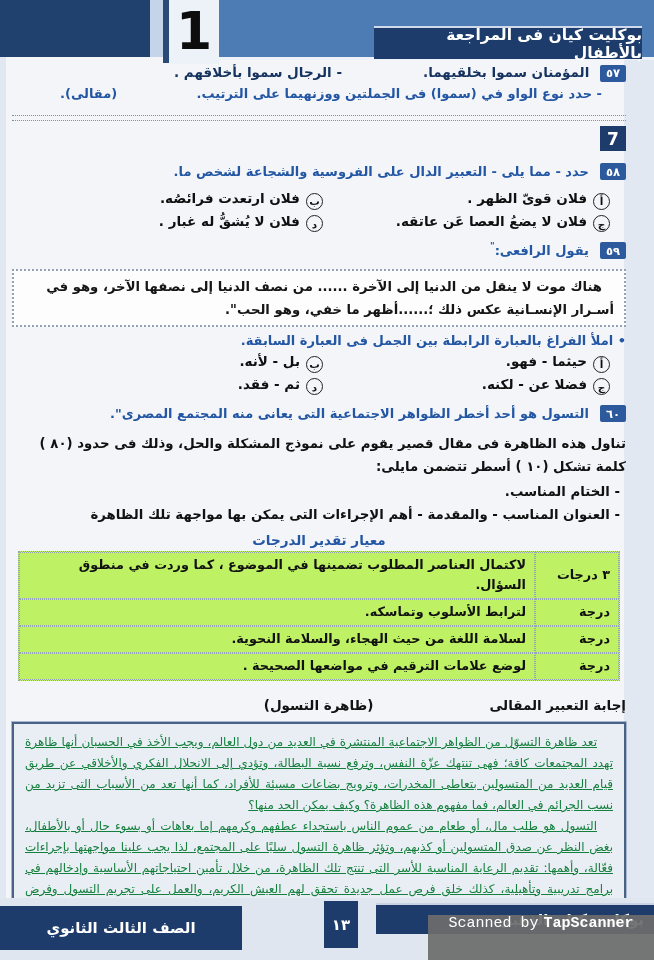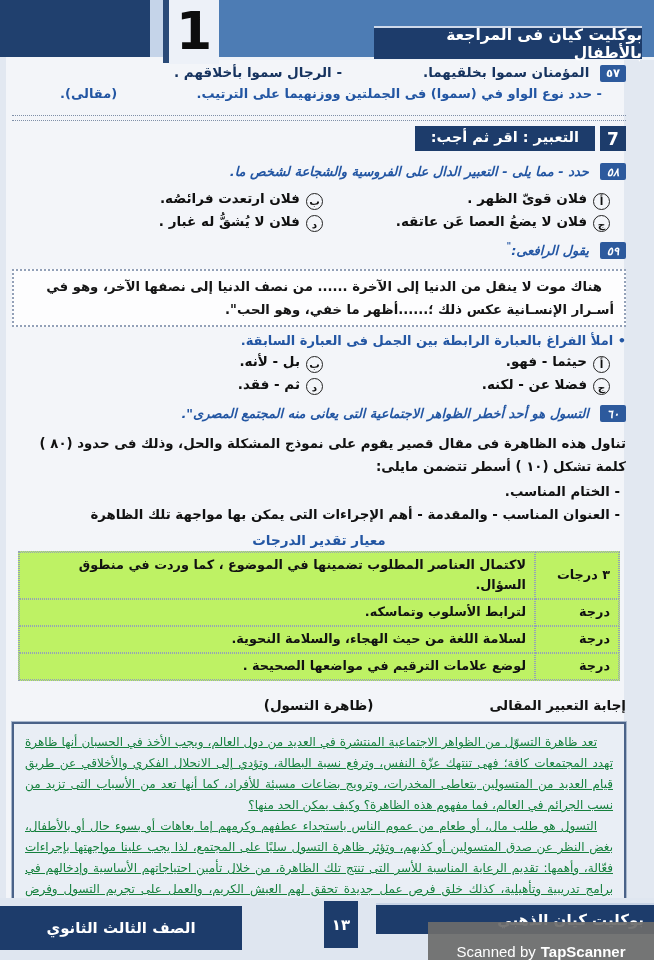--- a/index.html
+++ b/index.html
@@ -27,21 +27,21 @@
   .q57-left{position:absolute;left:162px;top:4px;}
   .q57-sub{position:relative;height:20px;padding-right:24px;}
   .q57-tag{position:absolute;left:48px;top:0;}
   .dotline{height:4px;border-top:1px dotted #7f8fa8;border-bottom:1px dotted #7f8fa8;margin:9px 0 5px;}
 
   .sec-row{display:flex;align-items:center;gap:5px;margin:4px 0 6px;}
   .sec-num{width:26px;height:25px;background:#1d3c6b;color:#fff;font-weight:bold;font-size:17px;
            display:flex;align-items:center;justify-content:center;}
   .sec-title{background:#1d3c6b;color:#fff;font-weight:bold;font-size:14.5px;padding:2px 16px 4px;line-height:19px;}
 
-  .q-row{margin:10px 0;font-style:italic;}
+  .q-row{margin:10px 0;}
   .opts{display:grid;grid-template-columns:48% 52%;row-gap:5px;padding-right:16px;margin:5px 0 3px;
         font-weight:bold;font-size:13.5px;color:#101010;}
   .opt{display:flex;align-items:baseline;}
   .circ{display:inline-flex;flex:none;width:15px;height:15px;border:1.4px solid #222;border-radius:50%;
         font-size:10.5px;font-weight:bold;align-items:center;justify-content:center;margin-left:6px;
         position:relative;top:2px;}
   .quote{border:2px dotted #93a1b8;background:#fdfdfe;padding:4px 10px;margin:3px 0 6px;
          font-weight:bold;font-size:13.2px;line-height:23px;color:#151515;text-indent:12px;}
   .bullet-row{margin:3px 0;}
 
@@ -61,22 +61,22 @@
   .essay p{margin:0;text-indent:16px;}
 
   
   .f-strip{position:absolute;left:0;right:0;bottom:0;height:62px;background:#dfe6f0;z-index:2;}
   .f-right{position:absolute;right:0;bottom:26px;width:278px;height:31px;background:#1d3c6b;border-top:2px solid #c8d4e6;
            color:#fff;font-weight:bold;font-size:15px;display:flex;align-items:center;padding-right:10px;box-sizing:border-box;z-index:3;}
   .f-page{position:absolute;right:296px;bottom:12px;width:34px;height:47px;background:#1d3c6b;color:#fff;
           font-weight:bold;font-size:15px;display:flex;align-items:center;justify-content:center;z-index:3;}
   .f-left{position:absolute;left:0;bottom:10px;width:242px;height:44px;background:#1d3c6b;color:#fff;
           font-weight:bold;font-size:15px;display:flex;align-items:center;justify-content:center;z-index:3;}
-  .f-scan{position:absolute;right:0;bottom:0;width:226px;height:38px;background:rgba(108,108,108,.93);
-          color:#fff;font-family:Liberation Sans, sans-serif;font-size:15px;display:flex;align-items:flex-end;
+  .f-scan{position:absolute;right:0;bottom:0;width:226px;height:45px;background:rgba(108,108,108,.93);
+          color:#fff;font-family:Liberation Mono, monospace;font-size:15px;display:flex;align-items:flex-start;
           justify-content:center;gap:5px;direction:ltr;z-index:4;}
   .f-scan b{font-weight:bold;}
   sup.mark{font-size:9px;}
 </style>
 </head>
 <body>
 
 <div class="page">
   <div class="paper"></div>
 
@@ -96,21 +96,20 @@
     </div>
     <div class="q57-sub blue-b">
       <span>- حدد نوع الواو في (سموا) فى الجملتين ووزنهيما على الترتيب.</span>
       <span class="q57-tag">(مقالى).</span>
     </div>
 
     <div class="dotline"></div>
 
     <div class="sec-row">
       <span class="sec-num">7</span>
-      <span class="sec-title">التعبير : اقر ثم أجب:</span>
     </div>
 
     <div class="q-row">
       <span class="badge">٥٨</span>
       <span class="blue-b">حدد - مما يلى - التعبير الدال على الفروسية والشجاعة لشخص ما.</span>
     </div>
     <div class="opts">
       <div class="opt">
         <span class="circ">أ</span>
         <span>فلان قوىّ الظهر .</span>

